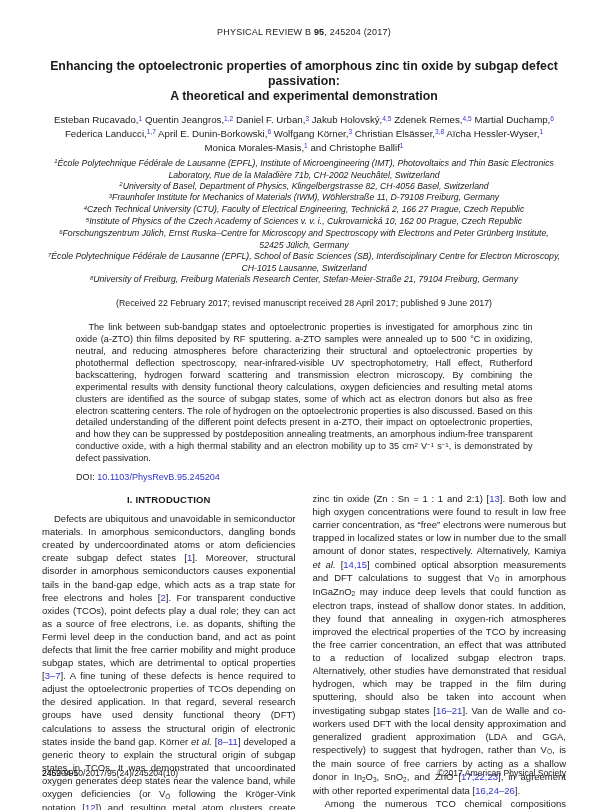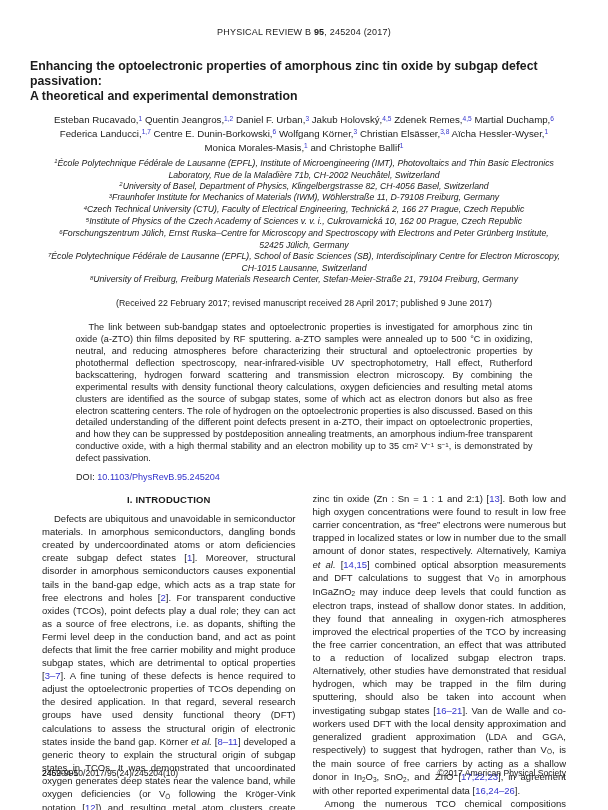--- a/index.html
+++ b/index.html
@@ -3,21 +3,21 @@
 <meta charset="utf-8">
 <style>
   :root{ --blue:#3333cc; --ink:#1b1b1b; }
   html,body{ margin:0; padding:0; background:#ffffff; }
   .page{
     position:relative; width:608px; height:810px; overflow:hidden;
     background:#ffffff; color:var(--ink);
     font-family:Liberation Sans, sans-serif;
   }
   .journal-line{ margin-top:27px; text-align:center; font-size:9px; line-height:11px; letter-spacing:.2px; }
-  .paper-title{ margin:21px 30px 0; text-align:left; font-weight:bold; font-size:12.3px; line-height:15px; }
+  .paper-title{ margin:21px 30px 0; text-align:center; font-weight:bold; font-size:12.3px; line-height:15px; }
   .authors{ margin-top:10px; text-align:center; font-size:9.7px; line-height:12.9px; }
   .affiliations{ margin-top:2px; text-align:center; font-style:italic; font-size:8.7px; line-height:10.9px; }
   .received{ margin-top:12px; text-align:center; font-size:8.8px; line-height:11.5px; }
   .abstract{
     width:457px; margin:13px auto 0; text-align:justify;
     font-size:9.1px; line-height:11.9px;
   }
   .abstract .first-line-indent{ text-indent:13px; display:block; }
   .doi-line{ margin:7px 5px 0 76px; font-size:9.1px; line-height:11px; }
   .columns{ display:flex; gap:17px; margin:9px 42px 0; height:328px; overflow:hidden; }
@@ -43,21 +43,21 @@
 
   <div class="journal-line"><span>PHYSICAL REVIEW B </span><span class="seg-b">95</span><span>, 245204 (2017)</span></div>
 
   <h1 class="paper-title" style="margin-bottom:0;">
     <span style="display:block;">Enhancing the optoelectronic properties of amorphous zinc tin oxide by subgap defect passivation:</span>
     <span style="display:block;">A theoretical and experimental demonstration</span>
   </h1>
 
   <div class="authors">
     <div><span>Esteban Rucavado,</span><span class="seg-supb">1</span><span> Quentin Jeangros,</span><span class="seg-supb">1,2</span><span> Daniel F. Urban,</span><span class="seg-supb">3</span><span> Jakub Holovský,</span><span class="seg-supb">4,5</span><span> Zdenek Remes,</span><span class="seg-supb">4,5</span><span> Martial Duchamp,</span><span class="seg-supb">6</span></div>
-    <div><span>Federica Landucci,</span><span class="seg-supb">1,7</span><span> Centre E. Dunin-Borkowski,</span><span class="seg-supb">6</span><span> Wolfgang Körner,</span><span class="seg-supb">3</span><span> Christian Elsässer,</span><span class="seg-supb">3,8</span><span> Aïcha Hessler-Wyser,</span><span class="seg-supb">1</span></div>
+    <div><span>Federica Landucci,</span><span class="seg-supb">1,7</span><span> April E. Dunin-Borkowski,</span><span class="seg-supb">6</span><span> Wolfgang Körner,</span><span class="seg-supb">3</span><span> Christian Elsässer,</span><span class="seg-supb">3,8</span><span> Aïcha Hessler-Wyser,</span><span class="seg-supb">1</span></div>
     <div><span>Monica Morales-Masis,</span><span class="seg-supb">1</span><span> and Christophe Ballif</span><span class="seg-supb">1</span></div>
   </div>
 
   <div class="affiliations">
     <div><span class="seg-sup">1</span><span>École Polytechnique Fédérale de Lausanne (EPFL), Institute of Microengineering (IMT), Photovoltaics and Thin Basic Electronics</span></div>
     <div><span>Laboratory, Rue de la Maladière 71b, CH-2002 Neuchâtel, Switzerland</span></div>
     <div><span class="seg-sup">2</span><span>University of Basel, Department of Physics, Klingelbergstrasse 82, CH-4056 Basel, Switzerland</span></div>
     <div><span class="seg-sup">3</span><span>Fraunhofer Institute for Mechanics of Materials (IWM), Wöhlerstraße 11, D-79108 Freiburg, Germany</span></div>
     <div><span class="seg-sup">4</span><span>Czech Technical University (CTU), Faculty of Electrical Engineering, Technická 2, 166 27 Prague, Czech Republic</span></div>
     <div><span class="seg-sup">5</span><span>Institute of Physics of the Czech Academy of Sciences v. v. i., Cukrovarnická 10, 162 00 Prague, Czech Republic</span></div>

